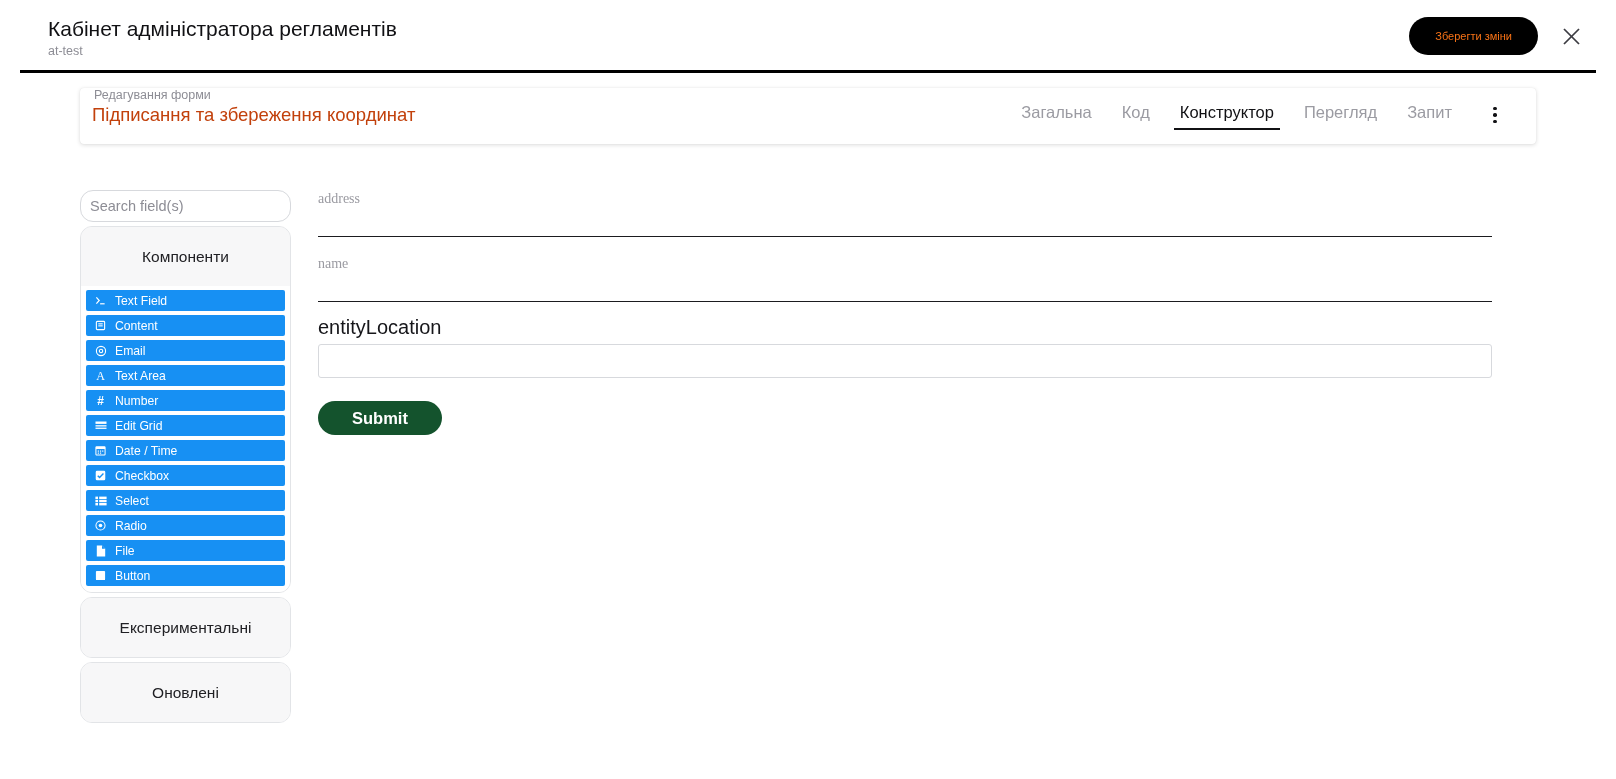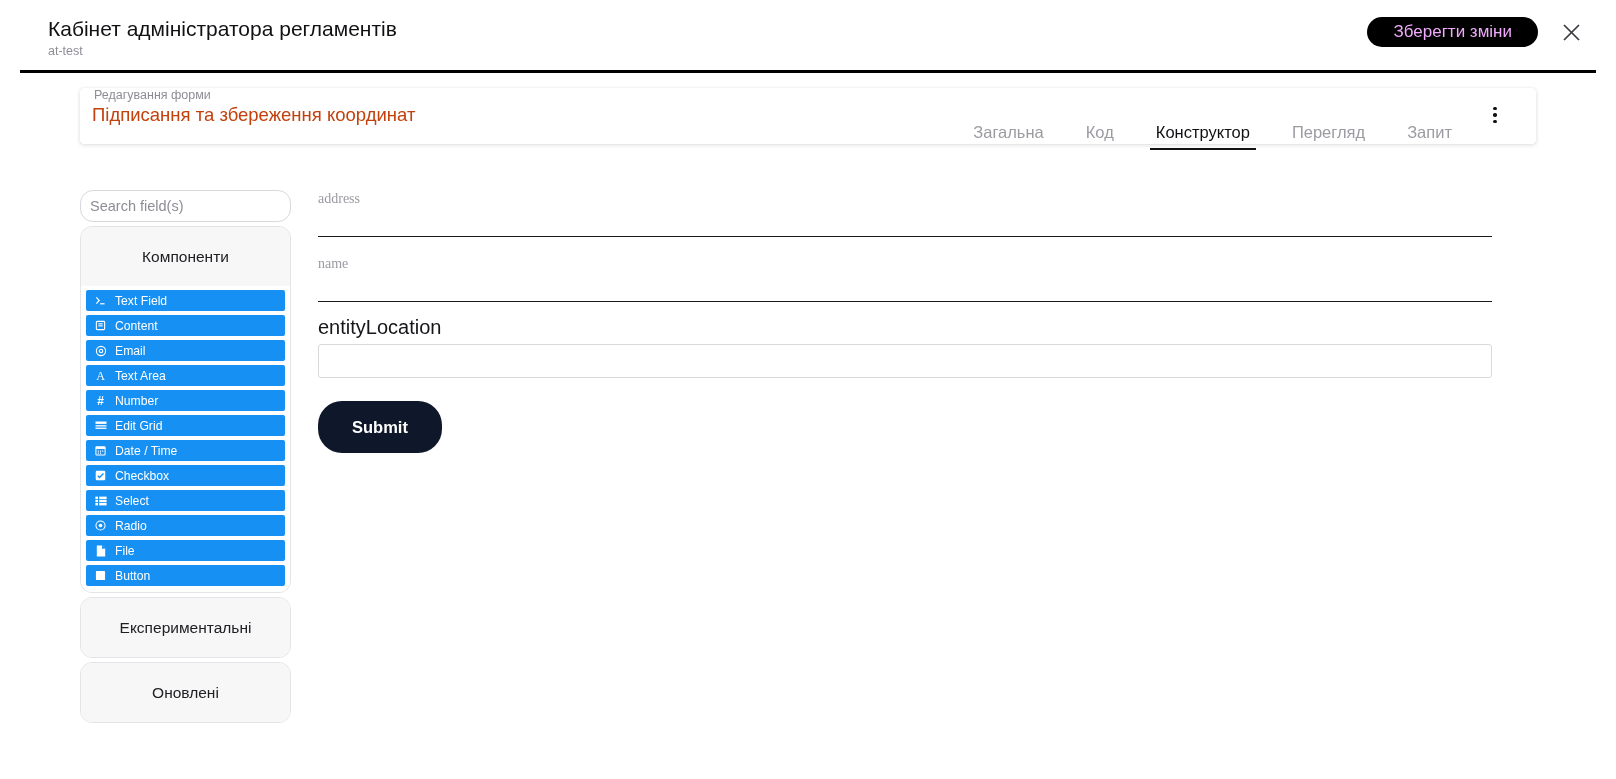--- a/index.html
+++ b/index.html
@@ -37,26 +37,26 @@
   }
   .header-actions {
     position: absolute;
     right: 30px; top: 17px;
     display: flex;
     align-items: center;
     gap: 18px;
   }
   .save-btn {
     background: #000000;
-    color: #f0abfc;
+    color: #f97316;
     border: none;
     border-radius: 22px;
-    height: 30px;
+    height: 38px;
     padding: 0 26px;
-    font-size: 17px;
+    font-size: 11px;
     font-family: "Liberation Sans", sans-serif;
     cursor: pointer;
     white-space: nowrap;
   }
   .close-btn {
     width: 30px; height: 30px;
     display: flex; align-items: center; justify-content: center;
     cursor: pointer;
     color: #3c3c42;
     background: none; border: none;
@@ -96,22 +96,21 @@
     font-size: 18.5px;
     color: #c2410c;
     line-height: 24px;
     white-space: nowrap;
   }
   .tabs {
     position: absolute;
     right: 78px; top: 12px;
     display: flex;
     align-items: flex-start;
-    gap: 30px;
-    margin-top: 20px;
+    gap: 18px;
   }
   .tab {
     font-size: 16.5px;
     color: #9b9ba2;
     line-height: 22px;
     cursor: pointer;
     padding-bottom: 5px;
     white-space: nowrap;
     background: none; border: none;
     font-family: "Liberation Sans", sans-serif;
@@ -245,25 +244,25 @@
     border-radius: 3px;
     background: #fff;
     font-size: 14px;
     padding: 0 9px;
     font-family: "Liberation Sans", sans-serif;
     outline: none;
     color: #16161a;
   }
   .submit-btn {
     margin-top: 23px;
-    background: #0f172a;
+    background: #14532d;
     color: #ffffff;
     border: none;
     border-radius: 24px;
-    height: 52px;
+    height: 34px;
     padding: 8px 34px;
     font-size: 16.5px;
     font-weight: bold;
     font-family: "Liberation Sans", sans-serif;
     cursor: pointer;
   }
 </style>
 </head>
 <body>
 

